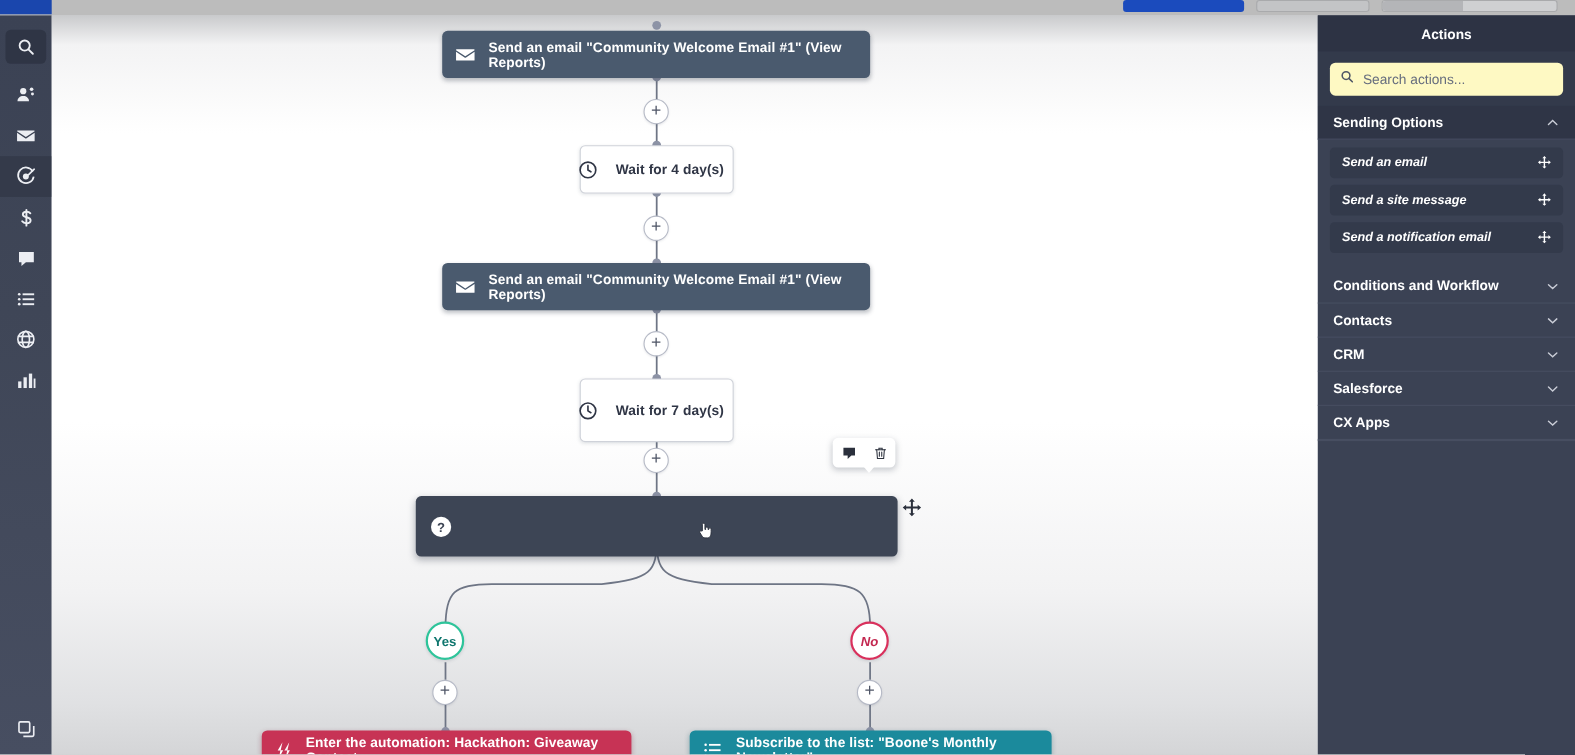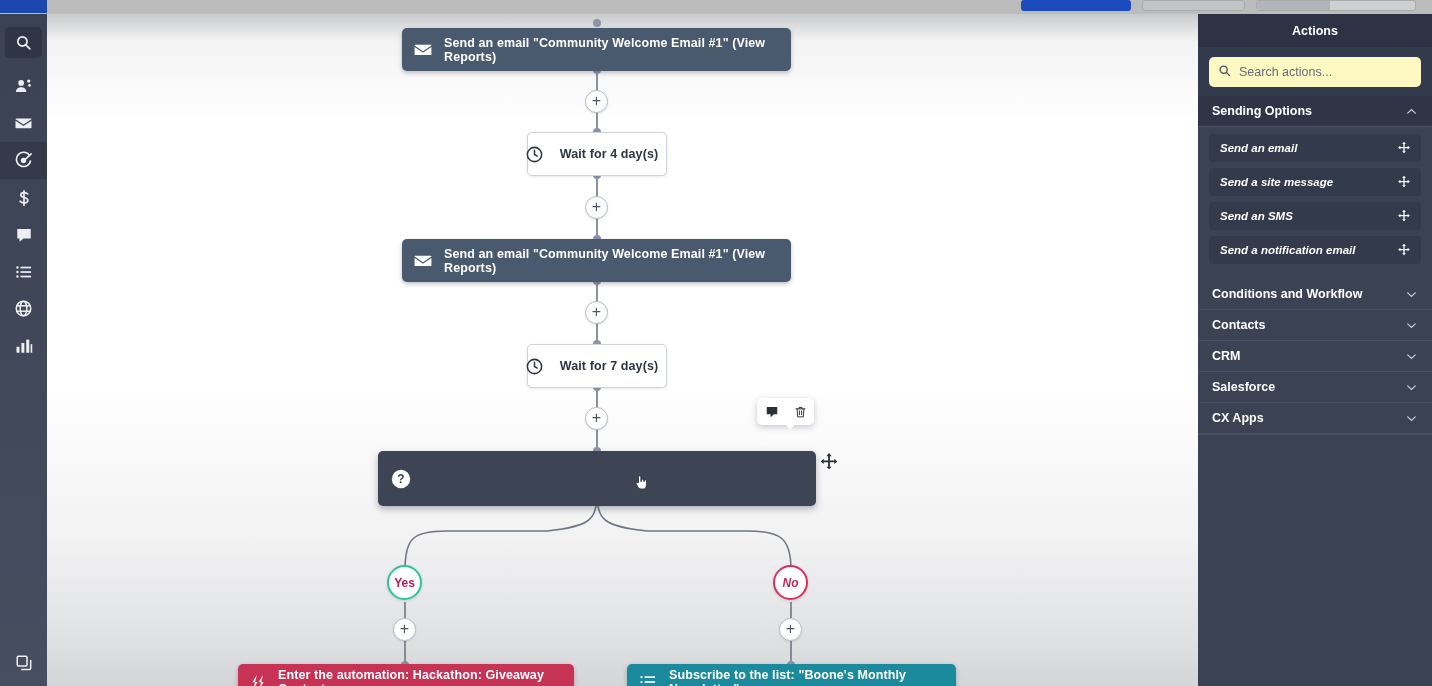--- a/index.html
+++ b/index.html
@@ -92,21 +92,21 @@
     box-shadow:0 1px 2px rgba(60,70,90,.13);
   }
   .plus span { position:relative; top:-1px; }
 
   .branch-pill {
     position:absolute; width:35px; height:35px; border-radius:50%;
     background:#ffffff; display:flex; align-items:center; justify-content:center;
     font-size:12px; font-weight:bold;
     box-shadow:0 1px 3px rgba(60,70,90,.18);
   }
-  .branch-yes { border:2px solid #2ec49a; color:#be185d;text-align:right; }
+  .branch-yes { border:2px solid #2ec49a; color:#0f766e;text-align:right; }
   .branch-no  { border:2px solid #d9305c; color:#c32850;font-style:italic; }
 
   
   .node-toolbar {
     position:absolute; left:757px; top:398px; width:57px; height:27px;
     background:#ffffff; border-radius:5px;
     box-shadow:0 2px 6px rgba(50,60,80,.28);
     display:flex; align-items:center; justify-content:space-around;
     z-index:9;
   }
@@ -335,21 +335,21 @@
 
     <div class="node node-dark" style="left:355px; top:225px; width:389px; height:43px;">
       <span class="ico">
         <svg width="20" height="20" viewBox="0 0 24 24" fill="#ffffff">
             <path d="M2.5 5.8h19a.6.6 0 0 1 .6.6v.3L12 13.4 1.9 6.7v-.3a.6.6 0 0 1 .6-.6zM1.9 8.5l9.7 6.4a.8.8 0 0 0 .8 0l9.7-6.4v9a.6.6 0 0 1-.6.6h-19a.6.6 0 0 1-.6-.6z"></path>
           </svg>
       </span>
       <span class="lbl">Send an email "Community Welcome Email #1" (View Reports)</span>
     </div>
 
-    <div class="node node-white" style="left:480px; top:330px; width:140px; height:44px;">
+    <div class="node node-white" style="left:480px; top:330px; width:140px; height:58px;">
       <span class="ico">
         <svg width="19" height="19" viewBox="0 0 24 24" fill="none" stroke="#2f3545" stroke-width="1.9">
             <circle cx="12" cy="12" r="9"></circle>
             <path d="M12 6.6V12l3.4 2.1" stroke-linecap="round"></path>
           </svg>
       </span>
       <span class="lbl">Wait for 7 day(s)</span>
     </div>
 
     <div class="node node-cond" style="left:331px; top:437px; width:438px; height:55px;">
@@ -475,28 +475,20 @@
       </div>
       <div class="action-item">
         <span>Send a site message</span>
         <span class="grip">
           <svg width="14" height="14" viewBox="0 0 24 24" fill="currentColor">
               <path d="M12 1.3 15.2 5h-2.1v5.2h5.2V8.1L22 11.3 18.3 14.5v-2.1h-5.2v5.2h2.1L12 20.8 8.8 17.6h2.1v-5.2H5.7v2.1L2 11.3 5.7 8.1v2.1h5.2V5H8.8z"></path>
             </svg>
         </span>
       </div>
       <div class="action-item">
-        <span>Send an SMS</span>
-        <span class="grip">
-          <svg width="14" height="14" viewBox="0 0 24 24" fill="currentColor">
-              <path d="M12 1.3 15.2 5h-2.1v5.2h5.2V8.1L22 11.3 18.3 14.5v-2.1h-5.2v5.2h2.1L12 20.8 8.8 17.6h2.1v-5.2H5.7v2.1L2 11.3 5.7 8.1v2.1h5.2V5H8.8z"></path>
-            </svg>
-        </span>
-      </div>
-      <div class="action-item">
         <span>Send a notification email</span>
         <span class="grip">
           <svg width="14" height="14" viewBox="0 0 24 24" fill="currentColor">
               <path d="M12 1.3 15.2 5h-2.1v5.2h5.2V8.1L22 11.3 18.3 14.5v-2.1h-5.2v5.2h2.1L12 20.8 8.8 17.6h2.1v-5.2H5.7v2.1L2 11.3 5.7 8.1v2.1h5.2V5H8.8z"></path>
             </svg>
         </span>
       </div>
     </div>
 
     <div class="group-head">

